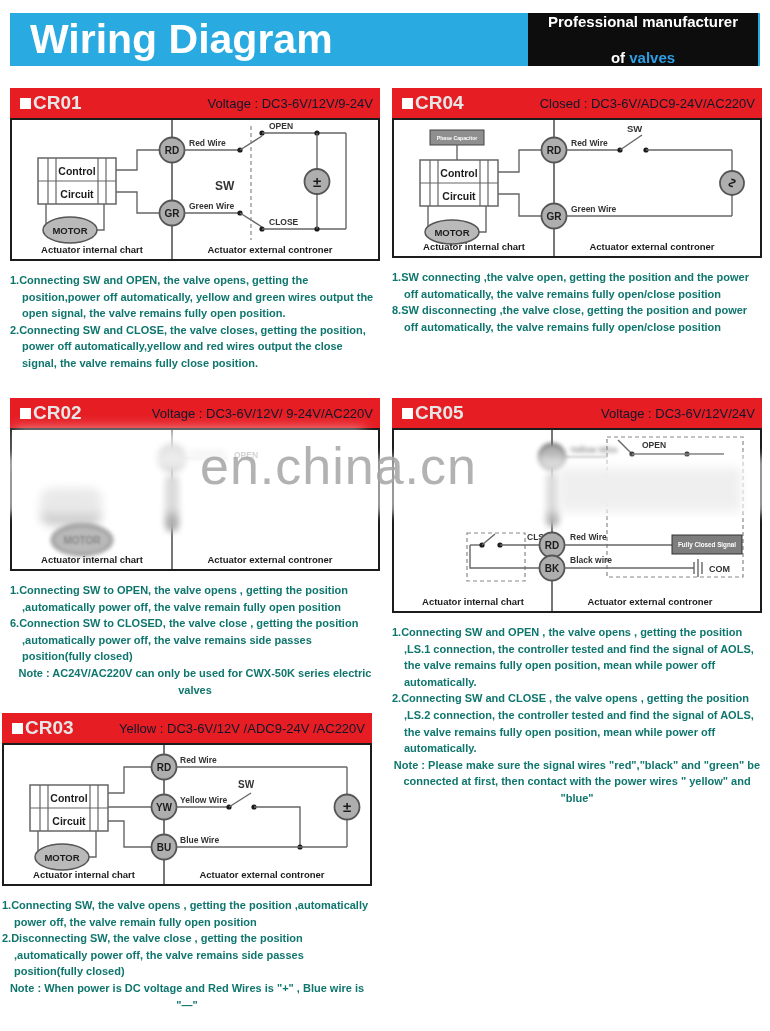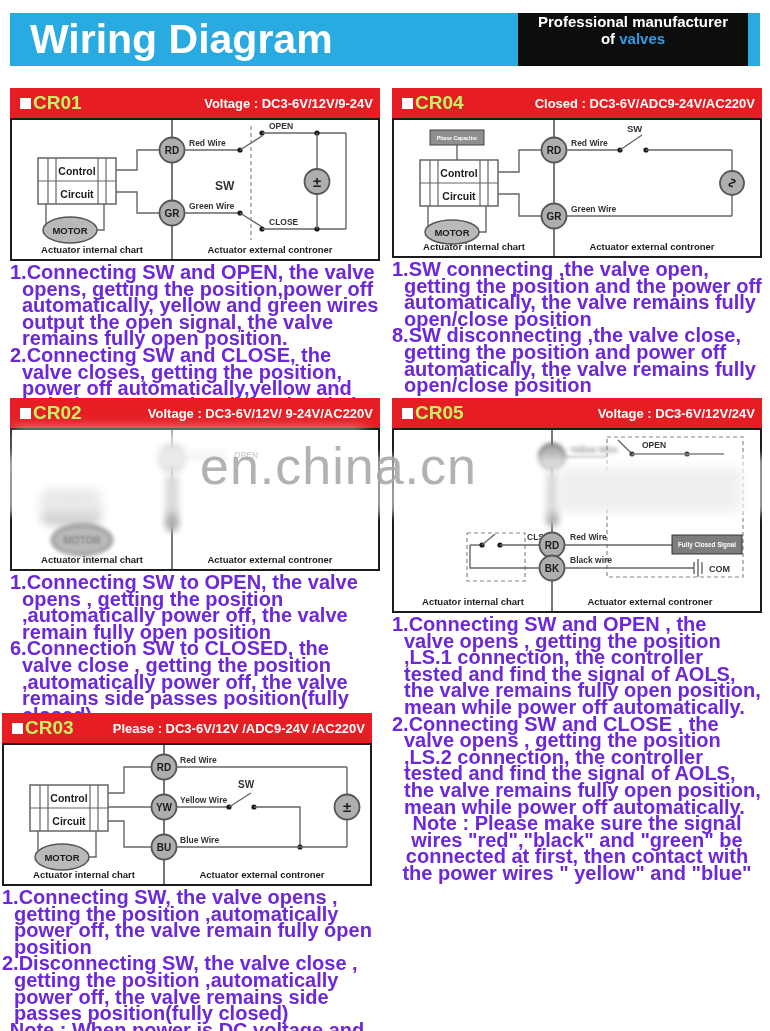--- a/index.html
+++ b/index.html
@@ -2,35 +2,35 @@
 <html><head>
 <meta charset="utf-8">
 <style>
   html,body{margin:0;padding:0;background:#fff;}
   #page{position:relative;width:770px;height:1031px;background:#fff;overflow:hidden;
         font-family:"Liberation Sans",sans-serif;}
   
   .hdr{position:absolute;left:10px;top:13px;width:750px;height:53px;background:#29abe2;}
   .hdr .title{position:absolute;left:20px;top:0;height:53px;line-height:53px;
       font-size:41px;font-weight:bold;color:#fff;letter-spacing:0px;}
-  .hdr .mfg{position:absolute;right:12px;top:0;width:230px;height:53px;background:#0d0d0d;
-      color:#fff;text-align:center;display:flex;flex-direction:column;justify-content:flex-start;}
+  .hdr .mfg{position:absolute;right:2px;top:0;width:230px;height:53px;background:#0d0d0d;
+      color:#fff;text-align:center;display:flex;flex-direction:column;justify-content:space-between;}
   .hdr .mfg .l1{font-size:15px;font-weight:bold;}
   .hdr .mfg .l2{font-size:15px;font-weight:bold;}
   .hdr .mfg .hl{color:#2e9fe6;}
   
   .sec{position:absolute;width:370px;}
   .bar{position:relative;height:30px;background:#e61e24;}
-  .bar .sid{position:absolute;left:10px;top:0;height:30px;line-height:30px;color:#bef264;
+  .bar .sid{position:absolute;left:10px;top:0;height:30px;line-height:30px;color:#e5e5e5;
       font-size:19px;font-weight:bold;}
   .bar .sq{display:inline-block;width:11px;height:11px;background:#fff;margin-right:2px;}
   .bar .volt{position:absolute;right:7px;top:0;height:30px;line-height:31px;
-      color:#ffffff;font-size:13px;font-weight:bold;}
+      color:#0f172a;font-size:13px;font-weight:normal;}
   .dbox{position:relative;background:#fff;border:2px solid #1c1c1c;margin-top:0;}
-  .notes{margin-top:3px;color:#6d28d9;font-size:20px;font-weight:bold;line-height:16.6px;}
+  .notes{margin-top:11px;color:#0f766e;font-size:11px;font-weight:bold;line-height:16.6px;}
   .notes p{margin:0;padding-left:12px;text-indent:-12px;}
   .notes p.plain{padding-left:0;text-indent:0;text-align:center;}
   
   svg{display:block;}
   svg text{font-family:"Liberation Sans",sans-serif;}
   .wire{stroke:#666;stroke-width:1.4;fill:none;}
   .thin{stroke:#777;stroke-width:1.2;fill:none;}
   .divider{stroke:#555;stroke-width:1.6;}
   .boxline{stroke:#666;stroke-width:1.5;fill:#fff;}
   .seg{stroke:#666;stroke-width:1.2;}
@@ -153,21 +153,21 @@
     <div class="notes">
       <p>1.Connecting SW to OPEN, the valve opens , getting the position ,automatically power off, the valve remain fully open position</p>
       <p>6.Connection SW to CLOSED, the valve close , getting the position ,automatically power off, the valve remains side passes position(fully closed)</p>
       <p class="plain">Note : AC24V/AC220V can only be used for CWX-50K series electric valves</p>
     </div>
   </div>
 
   <div class="sec" style="left:2px;top:713px;">
     <div class="bar">
       <div class="sid"><span class="sq"></span><span>CR03</span></div>
-      <div class="volt">Please : DC3-6V/12V /ADC9-24V /AC220V</div>
+      <div class="volt">Yellow : DC3-6V/12V /ADC9-24V /AC220V</div>
     </div>
     <div class="dbox" style="height:139px;">
       <svg viewBox="0 0 366 139" width="366" height="139">
         <line class="divider" x1="160" y1="0" x2="160" y2="139"></line>
         <g>
           <path class="wire" d="M34,86 V112 H92 V86"></path>
           <rect class="boxline" x="26" y="40" width="78" height="46"></rect>
           <line class="seg" x1="36" y1="40" x2="36" y2="86"></line>
             <line class="seg" x1="44" y1="40" x2="44" y2="86"></line>
           <line class="seg" x1="86" y1="40" x2="86" y2="86"></line>

